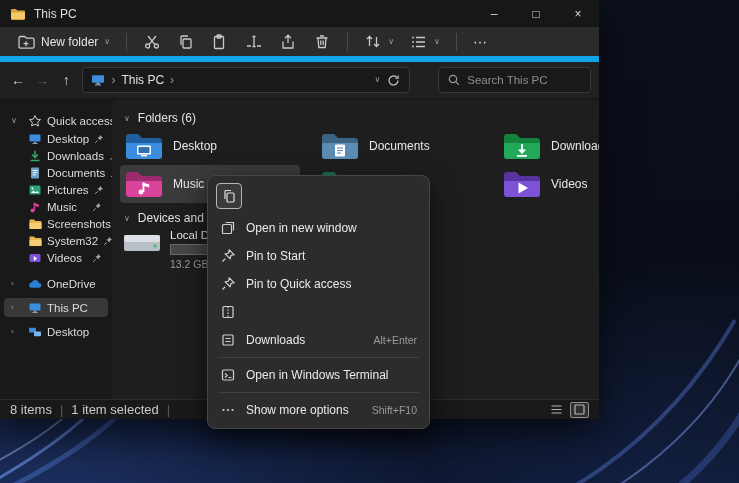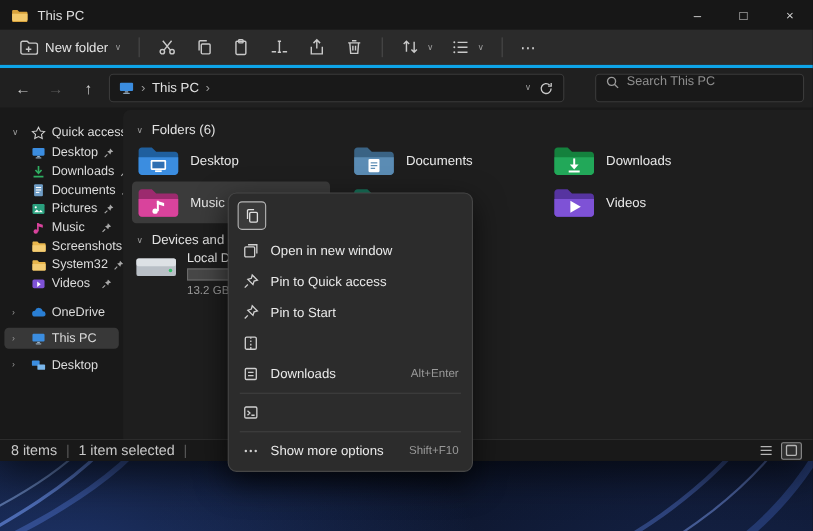--- a/index.html
+++ b/index.html
@@ -7,41 +7,41 @@
   body{font-family:"Liberation Sans",sans-serif;font-size:12px;color:#e8e8e8;background:#05070d;position:relative}
 
   
   .desktop{position:absolute;inset:0;overflow:hidden;background:
     radial-gradient(620px 420px at 8% 112%, rgba(52,92,190,.55), rgba(0,0,0,0) 62%),
     radial-gradient(900px 520px at 88% 118%, rgba(40,70,150,.45), rgba(0,0,0,0) 60%),
     linear-gradient(180deg,#0c101c 0%,#080c16 100%);}
   .waves{position:absolute;left:0;top:0}
 
   
-  .window{position:absolute;left:0;top:0;width:739px;height:419px;background:#191919;display:flex;flex-direction:column;box-shadow:0 14px 34px rgba(0,0,0,.6)}
+  .window{position:absolute;left:0;top:0;width:599px;height:419px;background:#191919;display:flex;flex-direction:column;box-shadow:0 14px 34px rgba(0,0,0,.6)}
 
   .titlebar{flex:0 0 27px;display:flex;align-items:center;gap:8px;padding-left:10px;background:#171717}
   .title-text{font-size:12px;color:#dedede}
   .win-controls{margin-left:auto;display:flex;height:27px}
   .win-btn{width:42px;height:27px;display:flex;align-items:center;justify-content:center;font-size:12px;color:#d6d6d6}
 
-  .toolbar{flex:0 0 35px;display:flex;align-items:center;gap:2px;padding:0 10px;background:#2b2b2b;border-bottom:3px solid #0ea5e9}
+  .toolbar{flex:0 0 35px;display:flex;align-items:center;gap:2px;padding:0 10px;background:#2b2b2b;border-bottom:6px solid #0ea5e9}
   .tb-btn{display:flex;align-items:center;gap:6px;padding:0 7px;height:28px;border-radius:4px;color:#e4e4e4}
   .tb-sep{width:1px;height:18px;background:#4a4a4a;margin:0 7px}
   .chev{font-size:8px;color:#9a9a9a;line-height:1}
   .tb-more{font-size:14px;color:#d6d6d6;letter-spacing:1px}
 
   .navbar{flex:0 0 36px;display:flex;align-items:center;gap:4px;padding:0 8px;background:#202020}
   .nav-btn{width:26px;height:26px;display:flex;align-items:center;justify-content:center;font-size:14px;color:#d2d2d2;border-radius:4px}
   .nav-btn.disabled{color:#5d5d5d}
   .addressbar{width:418px;height:26px;background:#191919;border:1px solid #3a3a3a;border-radius:4px;display:flex;align-items:center;gap:6px;padding:0 8px;margin-left:2px}
   .crumb{font-size:12px;color:#e2e2e2;white-space:nowrap}
   .crumb-sep{font-size:12px;color:#9a9a9a}
   .addr-spacer{flex:1}
-  .searchbar{width:192px;height:26px;background:#191919;border:1px solid #3a3a3a;border-radius:4px;display:flex;align-items:flex-start;gap:6px;padding:0 8px;margin-left:24px}
+  .searchbar{width:192px;height:26px;background:#191919;border:1px solid #3a3a3a;border-radius:4px;display:flex;align-items:center;gap:6px;padding:0 8px;margin-left:24px}
   .searchbar input{background:transparent;border:none;outline:none;color:#cfcfcf;font-size:11.5px;width:100%;font-family:inherit}
   .searchbar input::placeholder{color:#8f8f8f}
 
   .content{flex:1;display:flex;min-height:0;background:#191919}
   .sidebar{flex:0 0 112px;padding-top:13px;font-size:11.5px;color:#dcdcdc;overflow:hidden}
   .side-row{height:17px;display:flex;align-items:center;gap:5px;padding:0 6px 0 24px;margin:0 4px;border-radius:4px;position:relative;white-space:nowrap}
   .side-row .s-chev{position:absolute;left:7px;font-size:8px;color:#9a9a9a}
   .side-row.root{height:19px}
   .side-row.selected{background:#383838}
   .gap8{margin-top:8px}.gap5{margin-top:5px}
@@ -542,31 +542,31 @@
       <span class="mi-label">Open in new window</span>
       <span class="mi-short"></span>
     </div>
     <div class="menu-item">
       <span class="mi-icon">
           <svg width="16" height="16" viewBox="0 0 16 16" fill="none" stroke="#d0d0d0" stroke-width="1.2">
             <path d="M9.3 2l4.7 4.7-3 .8-1 3.2-4.7-4.7 3.2-1z"></path>
             <path d="M5.3 10.7 2.5 13.5"></path>
           </svg>
         </span>
-      <span class="mi-label">Pin to Quick access</span>
+      <span class="mi-label">Pin to Start</span>
       <span class="mi-short"></span>
     </div>
     <div class="menu-item">
       <span class="mi-icon">
           <svg width="16" height="16" viewBox="0 0 16 16" fill="none" stroke="#d0d0d0" stroke-width="1.2">
             <path d="M9.3 2l4.7 4.7-3 .8-1 3.2-4.7-4.7 3.2-1z"></path>
             <path d="M5.3 10.7 2.5 13.5"></path>
           </svg>
         </span>
-      <span class="mi-label">Pin to Start</span>
+      <span class="mi-label">Pin to Quick access</span>
       <span class="mi-short"></span>
     </div>
     <div class="menu-item">
       <span class="mi-icon">
           <svg width="16" height="16" viewBox="0 0 16 16" fill="none" stroke="#d0d0d0" stroke-width="1.2">
             <rect x="3" y="2.5" width="10" height="11" rx="1.2"></rect>
             <path d="M8 2.5V4M8 5.5V7M8 8.5V10M8 11.5v2"></path>
           </svg>
         </span>
       <span class="mi-short"></span>
@@ -584,20 +584,21 @@
 
     <div class="menu-sep"></div>
 
     <div class="menu-item">
       <span class="mi-icon">
           <svg width="16" height="16" viewBox="0 0 16 16" fill="none" stroke="#d0d0d0" stroke-width="1.2">
             <rect x="2.5" y="3" width="11" height="10" rx="1.2"></rect>
             <path d="M5 6.5l2.2 2L5 10.5M8.5 10.5h3"></path>
           </svg>
         </span>
+      <span class="mi-label">Open in Windows Terminal</span>
       <span class="mi-short"></span>
     </div>
 
     <div class="menu-sep"></div>
 
     <div class="menu-item">
       <span class="mi-icon">
           <svg width="16" height="16" viewBox="0 0 16 16">
             <circle cx="3.5" cy="8" r="1.1" fill="#d0d0d0"></circle>
             <circle cx="8" cy="8" r="1.1" fill="#d0d0d0"></circle>

